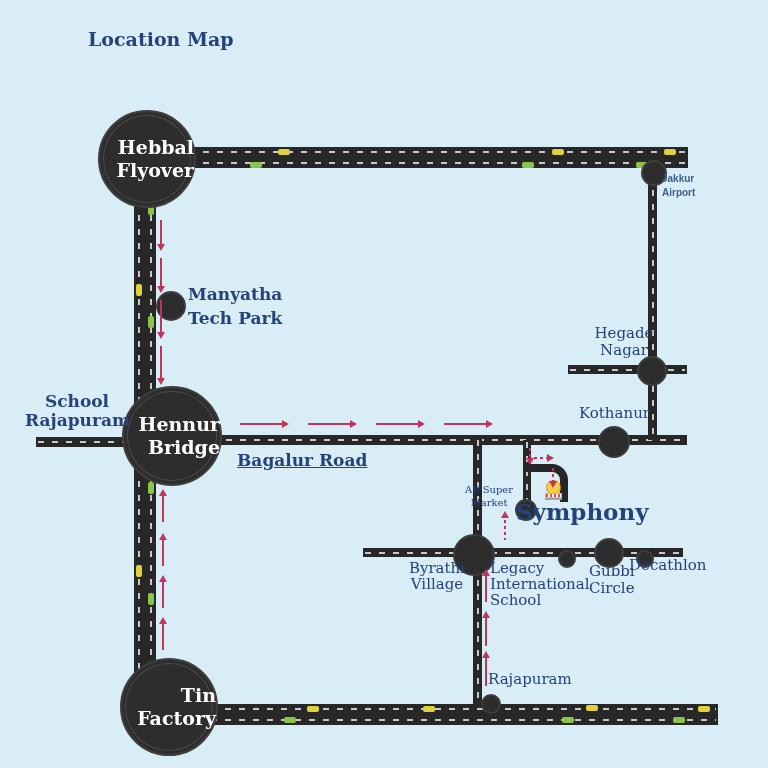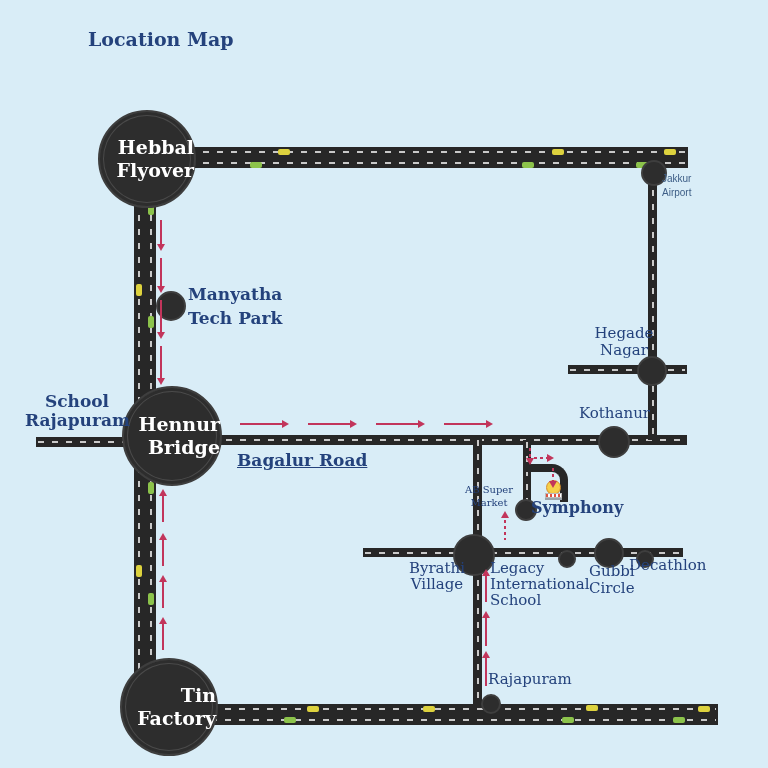--- a/index.html
+++ b/index.html
@@ -21,21 +21,21 @@
       border-top:8px solid #272727;border-right:8px solid #272727;border-top-right-radius:16px;}
   
   .node{position:absolute;background:#2d2d2d;border:2px solid #3e3e3e;border-radius:50%;z-index:4;
         display:flex;flex-direction:column;align-items:flex-end;justify-content:center;}
   .node.big{box-shadow:inset 0 0 0 3px #2d2d2d, inset 0 0 0 4px #4a4a4a;}
   .node .nl{color:#fff;font-weight:bold;font-size:19px;line-height:23px;text-align:center;}
   
   .lbl{position:absolute;color:#24427c;z-index:7;}
   .lbl span{display:block;}
   .b{font-weight:bold;}
-  .light{color:#3d5e86;font-family:"Liberation Sans","DejaVu Sans",sans-serif;}
+  .light{color:#3d5e86;font-family:"Liberation Sans","DejaVu Sans",sans-serif;font-weight:bold;}
   
   .av{position:absolute;width:2px;background:#c2355b;z-index:6;}
   .ah{position:absolute;height:2px;background:#c2355b;z-index:6;}
   .av.dashed{background:repeating-linear-gradient(180deg,#c2355b 0 3px,transparent 3px 6px);}
   .ah.dashed{background:repeating-linear-gradient(90deg,#c2355b 0 3px,transparent 3px 6px);}
   .av.head-down::after{content:"";position:absolute;bottom:-7px;left:-3px;
       border:4px solid transparent;border-top:7px solid #c2355b;}
   .av.head-up::before{content:"";position:absolute;top:-7px;left:-3px;
       border:4px solid transparent;border-bottom:7px solid #c2355b;}
   .ah.head-right::after{content:"";position:absolute;right:-7px;top:-3px;
@@ -168,21 +168,21 @@
     <span>Nagar</span>
   </div>
   <div class="lbl light" style="left:662px;top:172px;font-size:10px;line-height:14px;">
     <span>Jakkur</span>
     <span>Airport</span>
   </div>
   <div class="lbl" style="left:461px;top:483px;width:56px;text-align:center;font-size:10px;line-height:13px;">
     <span>AB Super</span>
     <span>Market</span>
   </div>
-  <div class="lbl b" style="left:531px;top:498px;font-size:16px;">
+  <div class="lbl b" style="left:516px;top:498px;font-size:23px;">
     <span>Symphony</span>
   </div>
   <div class="lbl" style="left:399px;top:560px;width:76px;text-align:center;font-size:15px;line-height:16px;">
     <span>Byrathi</span>
     <span>Village</span>
   </div>
   <div class="lbl" style="left:490px;top:560px;width:94px;font-size:15px;line-height:16px;">
     <span>Legacy</span>
     <span>International</span>
     <span>School</span>

